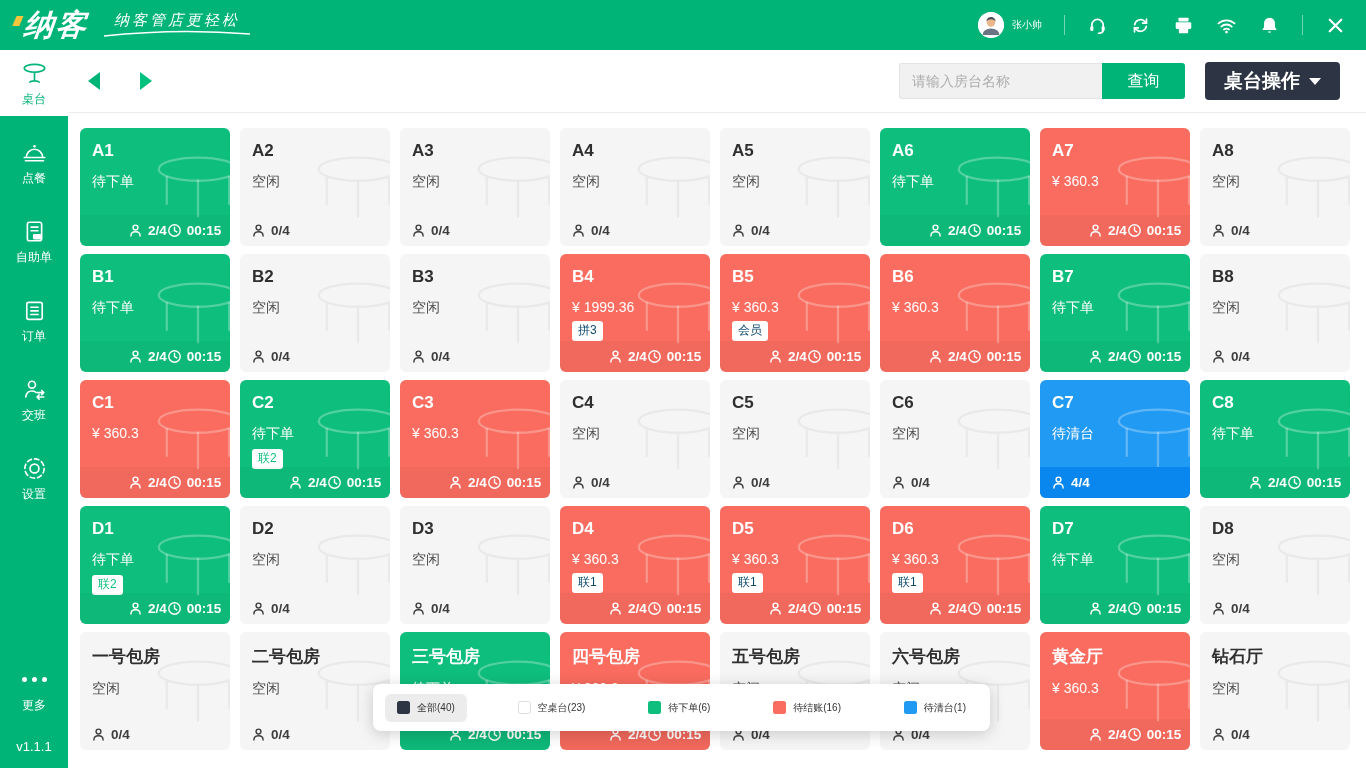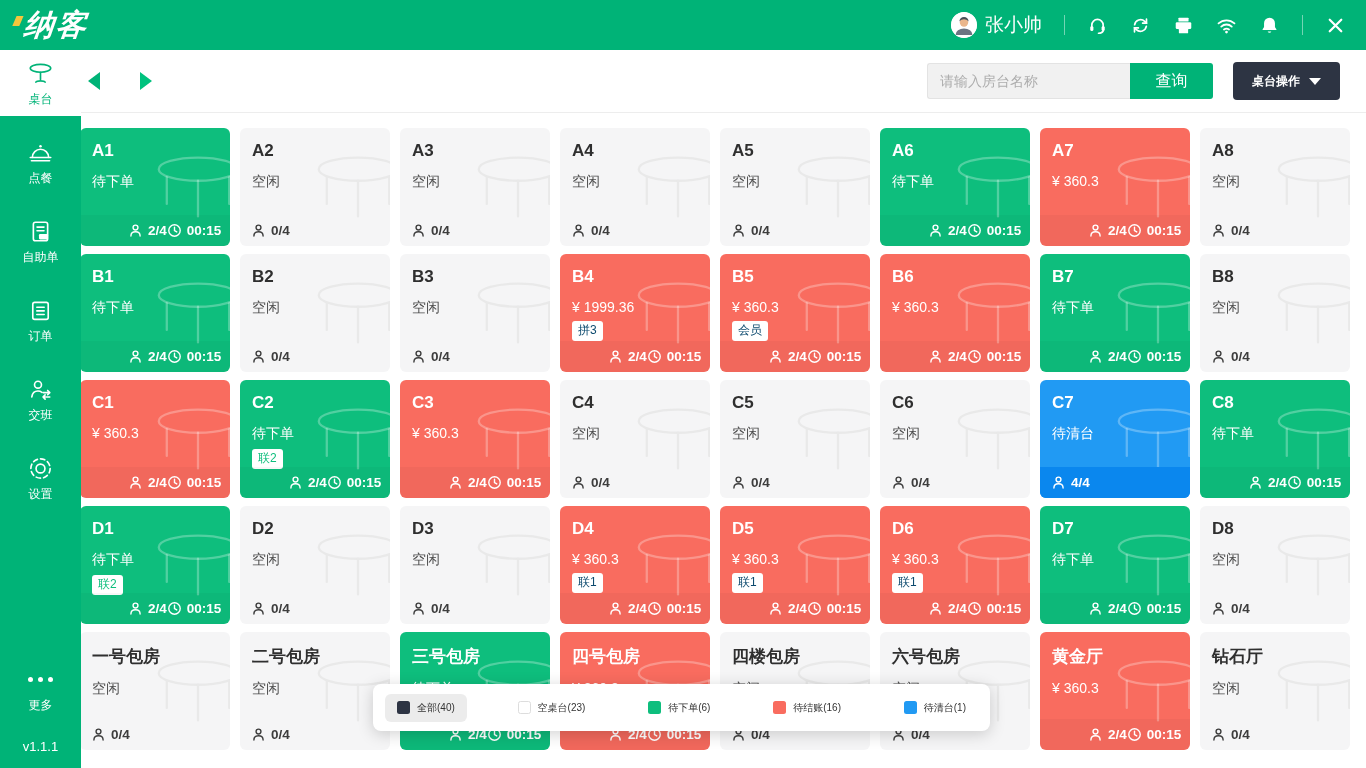--- a/index.html
+++ b/index.html
@@ -12,27 +12,27 @@
   .logo { display:flex; align-items:flex-end; gap:14px; padding-left:14px; }
   .logo-mark { font-size:30px; font-weight:bold; font-style:italic; letter-spacing:2px;
                transform:skewX(-6deg); position:relative; line-height:1; padding-left:10px; }
   .logo-mark::before { content:""; position:absolute; left:0; top:6px; width:7px; height:10px;
                background:#f5c63c; transform:skewX(-18deg); }
   .slogan-wrap { display:flex; flex-direction:column; align-items:center; padding-bottom:2px; }
   .slogan { font-size:15px; font-style:italic; letter-spacing:3px; }
   .slogan-line { width:150px; height:8px; }
   .hdr-right { margin-left:auto; display:flex; align-items:center; gap:22px; padding-right:20px; }
   .avatar { width:26px; height:26px; border-radius:50%; overflow:hidden; background:#fff; flex:0 0 auto; }
-  .user { display:flex; align-items:center; gap:8px; font-size:19px; cursor:pointer; }
+  .user { display:flex; align-items:center; gap:8px; font-size:10px; cursor:pointer; }
   .hdr-divider { width:1px; height:20px; background:rgba(255,255,255,.45); }
   .hicon { width:21px; height:21px; color:#fff; cursor:pointer; display:block; }
   .hicon svg { width:100%; height:100%; display:block; }
 
   
-  .sidebar { position:absolute; top:50px; left:0; width:81px; height:718px; background:#00b377;
+  .sidebar { position:absolute; top:50px; left:0; width:68px; height:718px; background:#00b377;
              display:flex; flex-direction:column; align-items:stretch; z-index:20; }
   .side-item { display:flex; flex-direction:column; align-items:center; gap:4px;
                color:#fff; font-size:12px; padding:10px 0 8px; margin-bottom:13px; cursor:pointer; }
   .side-item svg { width:27px; height:27px; display:block; }
   .side-item.active { background:#fff; color:#00b377; margin-bottom:13px; }
   .side-more { margin-top:auto; }
   .dots { display:flex; gap:5px; height:27px; align-items:center; }
   .dots i { width:5px; height:5px; border-radius:50%; background:#fff; }
   .version { color:#fff; font-size:13px; text-align:center; padding:4px 0 14px; }
 
@@ -47,21 +47,21 @@
          font-family:inherit; }
   .tab.active { color:#00b377; font-weight:bold; }
   .search-group { margin-left:auto; display:flex; align-items:flex-start; }
   .search-input { width:203px; height:36px; background:#f1f1f1; border:1px solid #e3e3e3; border-right:none;
                   border-radius:3px 0 0 3px; padding:0 12px; font-size:14px; color:#333; outline:none;
                   font-family:inherit; }
   .search-input::placeholder { color:#adadad; }
   .search-btn { height:36px; width:83px; background:#00b377; color:#fff; border:none;
                 border-radius:0 3px 3px 0; font-size:16px; cursor:pointer; font-family:inherit; }
   .ops-btn { margin-left:20px; height:38px; padding:0 19px; background:#2d3443; color:#fff; border:none;
-             border-radius:4px; font-size:12px; font-weight:bold; display:flex; align-items:center; gap:9px;
+             border-radius:4px; font-size:19px; font-weight:bold; display:flex; align-items:center; gap:9px;
              cursor:pointer; font-family:inherit; }
   .caret-down { width:0; height:0; border-left:6px solid transparent; border-right:6px solid transparent;
                 border-top:7px solid #fff; }
 
   
   .grid { position:absolute; left:80px; top:128px; display:grid;
           grid-template-columns:repeat(8,150px); grid-auto-rows:118px; gap:8px 10px; }
   .card { position:relative; border-radius:6px; overflow:hidden; padding:13px 12px 0; cursor:pointer; }
   .card.idle     { background:#f5f5f6; color:#2f2f2f; }
   .card.ordered  { background:#0ebe7d; color:#fff; }
@@ -95,20 +95,26 @@
   .legend-item.active { background:#ececec; }
   .swatch { width:13px; height:13px; border-radius:2.5px; flex:0 0 auto; }
   .swatch.outlined { border:1px solid #ddd; }
 </style>
 </head>
 <body>
 
 <div class="header">
   <div class="logo">
     <span class="logo-mark">纳客</span>
+    <span class="slogan-wrap">
+      <span class="slogan">纳客管店更轻松</span>
+      <svg class="slogan-line" viewBox="0 0 150 8">
+        <path d="M2 6 Q75 -2 148 4" stroke="#fff" stroke-width="1.6" fill="none"></path>
+      </svg>
+    </span>
   </div>
   <div class="hdr-right">
     <div class="user">
       <span class="avatar">
         <svg viewBox="0 0 26 26">
           <circle cx="13" cy="13" r="13" fill="#fff"></circle>
           <circle cx="13" cy="10.5" r="4.2" fill="#eab68c"></circle>
           <path d="M8.4 9.6a4.6 4.6 0 0 1 9.2 0c-1.4-1.6-3-2.3-4.6-2.3s-3.2.7-4.6 2.3z" fill="#4a4f58"></path>
           <path d="M4.5 23a8.5 6.6 0 0 1 17 0z" fill="#6b7482"></path>
         </svg>
@@ -1149,21 +1155,21 @@
           <svg viewBox="0 0 16 16" stroke="currentColor" fill="none" stroke-width="1.5" stroke-linecap="round">
             <circle cx="8" cy="8" r="6.1"></circle>
             <path d="M8 4.6V8l2.4 1.5"></path>
           </svg>
           <span>00:15</span>
         </span>
       </div>
     </div>
 
     <div class="card idle">
-      <div class="card-name">四楼包房</div>
+      <div class="card-name">五号包房</div>
       <div class="card-line2">空闲</div>
 
       <span class="watermark">
         <svg viewBox="0 0 100 74" stroke="currentColor" fill="none" stroke-width="2.6" stroke-linecap="round">
           <ellipse cx="50" cy="17" rx="44" ry="13"></ellipse>
           <path d="M15 26v30M50 30v40M85 26v30"></path>
         </svg>
       </span>
       <div class="card-footer">
         <span class="foot-cell">

